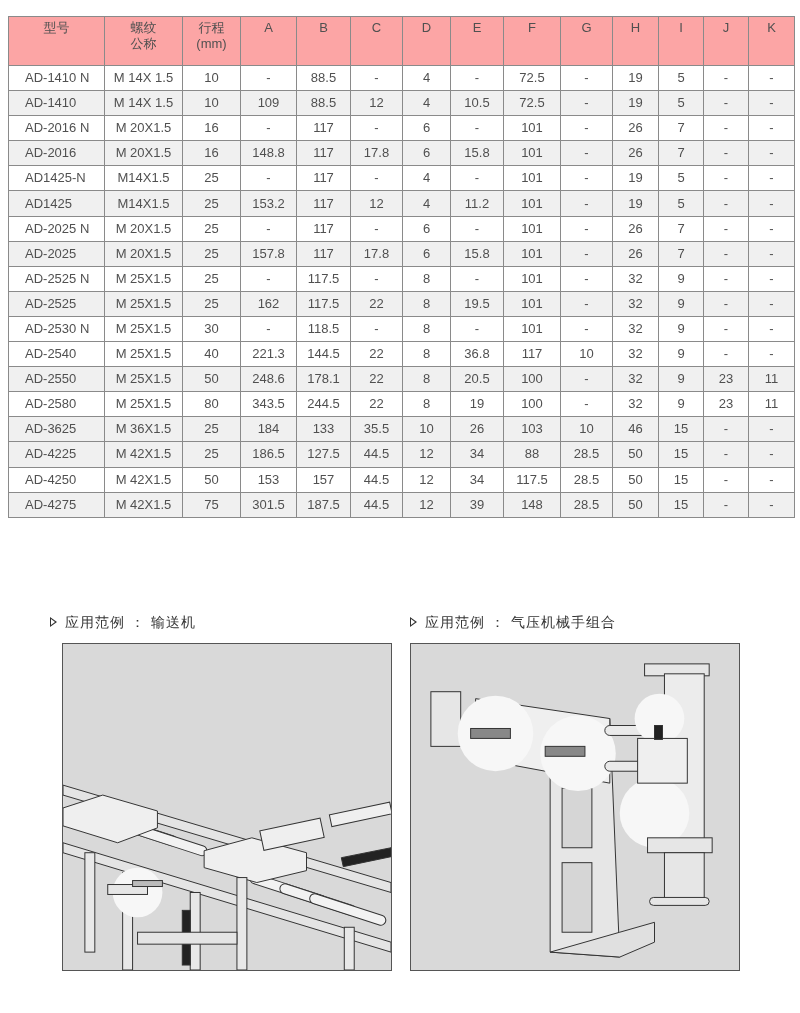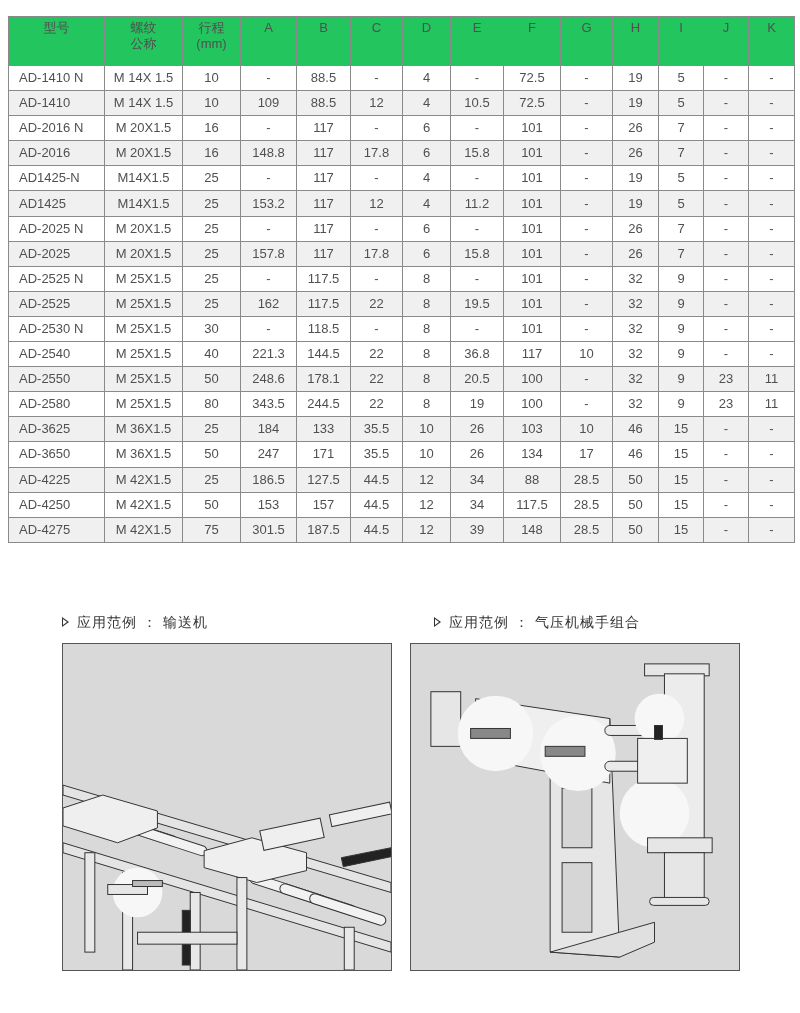--- a/index.html
+++ b/index.html
@@ -1,23 +1,23 @@
 <!DOCTYPE html>
 <html><head>
 <meta charset="utf-8">
 <style>
   html, body { margin: 0; padding: 0; background: #ffffff; }
   body { width: 800px; height: 1013px; position: relative; overflow: hidden;
          font-family: "Liberation Sans", "DejaVu Sans", sans-serif; color: #444; }
   .spec-table { position: absolute; left: 8px; top: 16px; border-collapse: collapse;
                 table-layout: fixed; width: 786px; font-size: 13px; }
   .spec-table th, .spec-table td { border: 1.5px solid #8a8a8a; text-align: center; padding: 0; color: #505050; font-weight: normal; }
-  .spec-table th { height: 45px; background: #22c55e; vertical-align: top; padding-top: 3px; line-height: 16px; font-size: 13px; }
+  .spec-table th { height: 45px; background: #fca5a5; vertical-align: top; padding-top: 3px; line-height: 16px; font-size: 13px; }
   .spec-table td { height: 24.1px; line-height: 24px; white-space: nowrap; }
-  .spec-table td.model { text-align: left; padding-left: 10px; }
+  .spec-table td.model { text-align: left; padding-left: 16px; }
   .spec-table tr.shade td { background: #f0f0f0; }
   .spec-table tr.plain td { background: #ffffff; }
   .section { position: absolute; top: 612px; }
   .section-title { font-family: "DejaVu Sans", sans-serif; font-size: 14px; color: #333; letter-spacing: 1px;
                    height: 20px; line-height: 20px; display: flex; align-items: center; }
   .tri { width: 0; height: 0; border-top: 5px solid transparent; border-bottom: 5px solid transparent;
          border-left: 7px solid #333; margin-right: 8px; position: relative; }
   .tri::after { content: ""; position: absolute; left: -6px; top: -3px; border-top: 3px solid transparent;
          border-bottom: 3px solid transparent; border-left: 4px solid #fff; }
   .illus { position: absolute; top: 643px; width: 330px; height: 328px; background: #d9d9d9;
@@ -338,36 +338,20 @@
         <td>35.5</td>
         <td>10</td>
         <td>26</td>
         <td>103</td>
         <td>10</td>
         <td>46</td>
         <td>15</td>
         <td>-</td>
         <td>-</td>
       </tr>
-      <tr class="plain">
-        <td class="model">AD-3650</td>
-        <td>M 36X1.5</td>
-        <td>50</td>
-        <td>247</td>
-        <td>171</td>
-        <td>35.5</td>
-        <td>10</td>
-        <td>26</td>
-        <td>134</td>
-        <td>17</td>
-        <td>46</td>
-        <td>15</td>
-        <td>-</td>
-        <td>-</td>
-      </tr>
       <tr class="shade">
         <td class="model">AD-4225</td>
         <td>M 42X1.5</td>
         <td>25</td>
         <td>186.5</td>
         <td>127.5</td>
         <td>44.5</td>
         <td>12</td>
         <td>34</td>
         <td>88</td>
@@ -405,21 +389,21 @@
         <td>148</td>
         <td>28.5</td>
         <td>50</td>
         <td>15</td>
         <td>-</td>
         <td>-</td>
       </tr>
     </tbody>
 </table>
 
-<div class="section" style="left:62px;text-align:center;">
+<div class="section" style="left:50px;text-align:center;">
   <div class="section-title">
     <span class="tri"></span>
     <span>应用范例 ： 输送机</span>
   </div>
 </div>
 <div class="illus" style="left:62px;">
   <svg viewBox="0 0 330 328">
     <g stroke="#333" stroke-width="1" fill="#eaeaea">
 
       <polygon points="0,142 330,240 330,250 0,152" fill="#e4e4e4"></polygon>
@@ -449,21 +433,21 @@
       <rect x="120" y="268" width="8" height="55" fill="#222"></rect>
       <rect x="75" y="290" width="100" height="12" fill="#e4e4e4"></rect>
 
       <circle cx="75" cy="250" r="25" fill="#f7f7f7" stroke="none"></circle>
       <rect x="45" y="242" width="40" height="10" fill="#e6e6e6"></rect>
       <rect x="70" y="238" width="30" height="6" fill="#bbb"></rect>
     </g>
   </svg>
 </div>
 
-<div class="section" style="left:434px;">
+<div class="section" style="left:410px;">
   <div class="section-title">
     <span class="tri"></span>
     <span>应用范例 ： 气压机械手组合</span>
   </div>
 </div>
 <div class="illus" style="left:410px;">
   <svg viewBox="0 0 330 328">
     <g stroke="#333" stroke-width="1" fill="#eaeaea">
 
       <polygon points="140,95 200,75 210,315 140,310" fill="#e6e6e6"></polygon>

